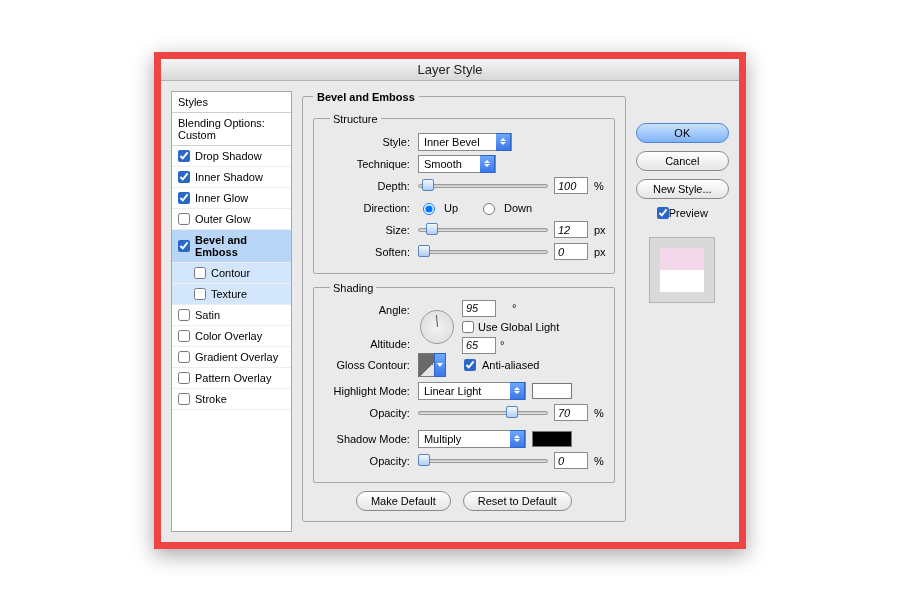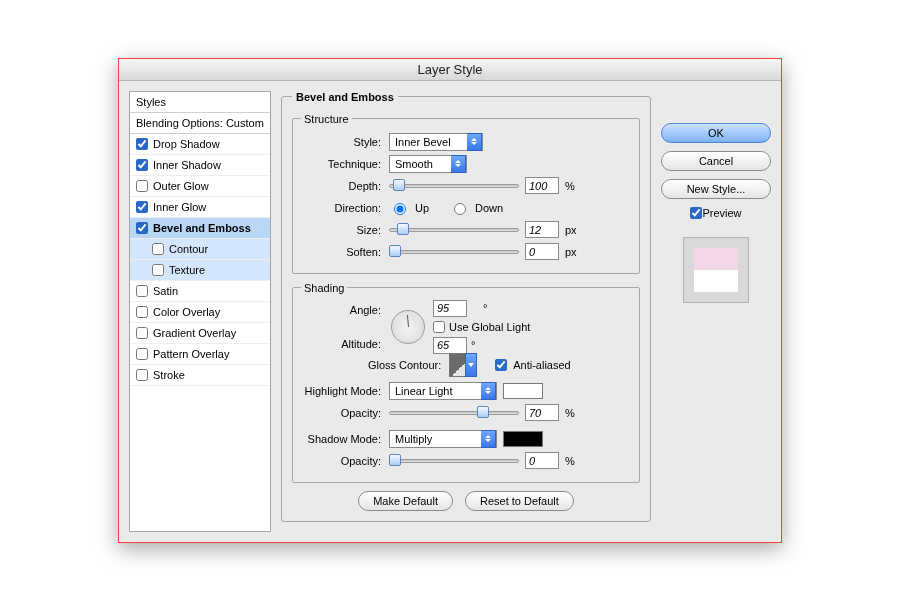--- a/index.html
+++ b/index.html
@@ -8,22 +8,22 @@
     font-family: "Lucida Grande", "Helvetica Neue", Arial, sans-serif;
     font-size: 11px;
     background: #fff;
     color: #000;
     display: flex;
     align-items: center;
     justify-content: center;
     height: 600px;
   }
   .window {
-    width: 664px;
-    border: 1px solid #ef4444;
+    width: 592px;
+    border: 7px solid #ef4444;
     box-shadow: 0 6px 20px rgba(0,0,0,0.35);
     background: #a21caf;
   }
   .titlebar {
     height: 22px;
     background: linear-gradient(#f6f6f6,#d8d8d8);
     border-bottom: 1px solid #b3b3b3;
     display: flex;
     align-items: center;
     justify-content: center;
@@ -75,21 +75,21 @@
   }
   fieldset.panel > legend {
     font-size: 11px;
     font-weight: bold;
     padding: 0 4px;
     color: #000;
   }
   fieldset.inner {
     border: 1px solid #a7a7a7;
     border-radius: 2px;
-    padding: 6px 8px 10px 8px;
+    padding: 6px 8px 10px 16px;
     margin: 4px 0 8px 0;
   }
   fieldset.inner > legend { font-size: 11px; padding: 0 3px; }
 
   .row {
     display: flex;
     align-items: center;
     height: 22px;
     gap: 6px;
   }
@@ -259,26 +259,26 @@
       <div id="sb-items">
           <div class="sb-row">
             <input type="checkbox" checked="" style="">
             <span>Drop Shadow</span>
           </div>
           <div class="sb-row">
             <input type="checkbox" checked="" style="">
             <span>Inner Shadow</span>
           </div>
           <div class="sb-row">
-            <input type="checkbox" style="">
-            <span>Outer Glow</span>
-          </div>
-          <div class="sb-row">
             <input type="checkbox" checked="" style="">
             <span>Inner Glow</span>
+          </div>
+          <div class="sb-row">
+            <input type="checkbox" style="">
+            <span>Outer Glow</span>
           </div>
           <div class="sb-row selected">
             <input type="checkbox" checked="" style="">
             <span>Bevel and Emboss</span>
           </div>
           <div class="sb-row sub selected">
             <input type="checkbox" style="">
             <span>Contour</span>
           </div>
           <div class="sb-row sub selected">
@@ -391,21 +391,21 @@
                 <input type="checkbox" style="">
                 <span>Use Global Light</span>
               </div>
               <div style="display:flex; align-items:center; gap:4px;">
                 <input class="numbox" value="65" style="">
                 <span class="unit">°</span>
               </div>
             </div>
           </div>
 
-          <div class="row" style="margin-top:0;justify-content:center;">
+          <div class="row" style="margin-top:0;">
             <span class="lbl">Gloss Contour:</span>
             <span class="contour-sw">
                 <span class="cap"></span>
               </span>
             <span style="width:6px;"></span>
             <input type="checkbox" checked="" style="">
             <span>Anti-aliased</span>
           </div>
 
           <div class="row" style="margin-top:4px;">

